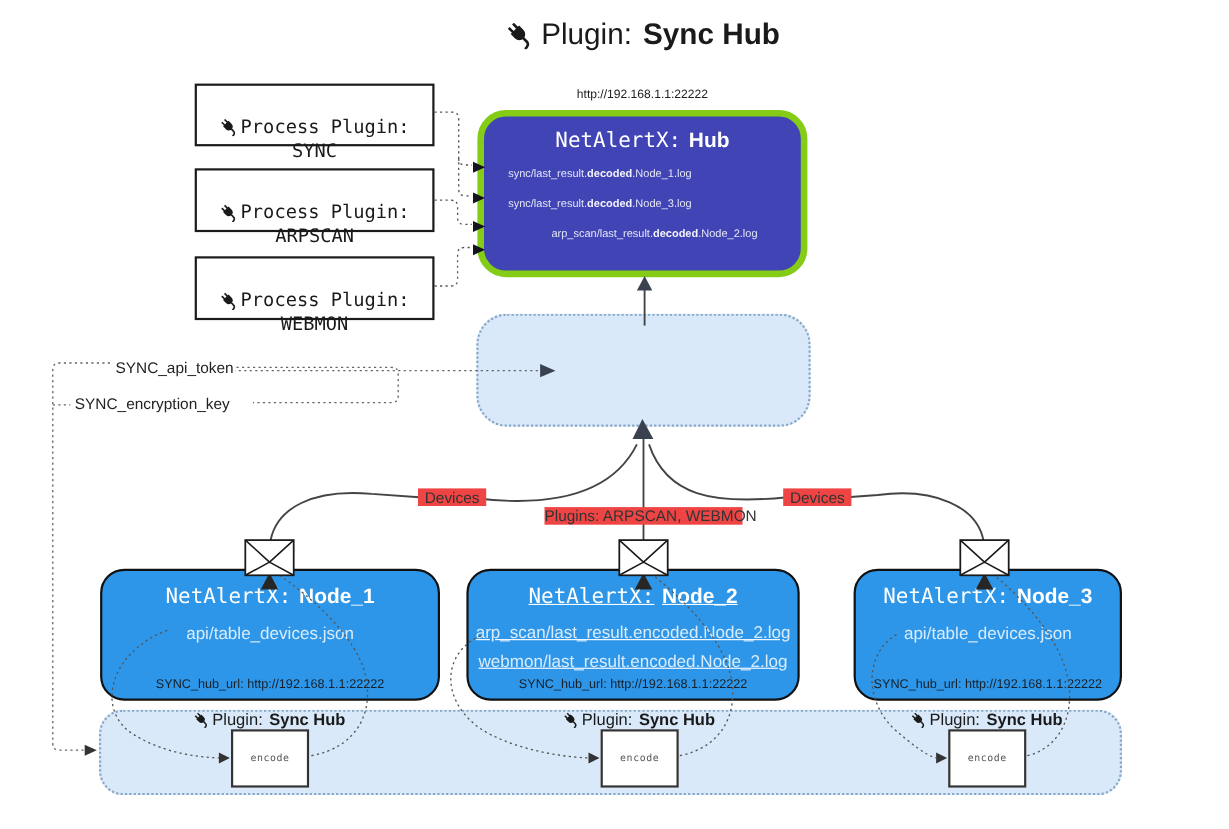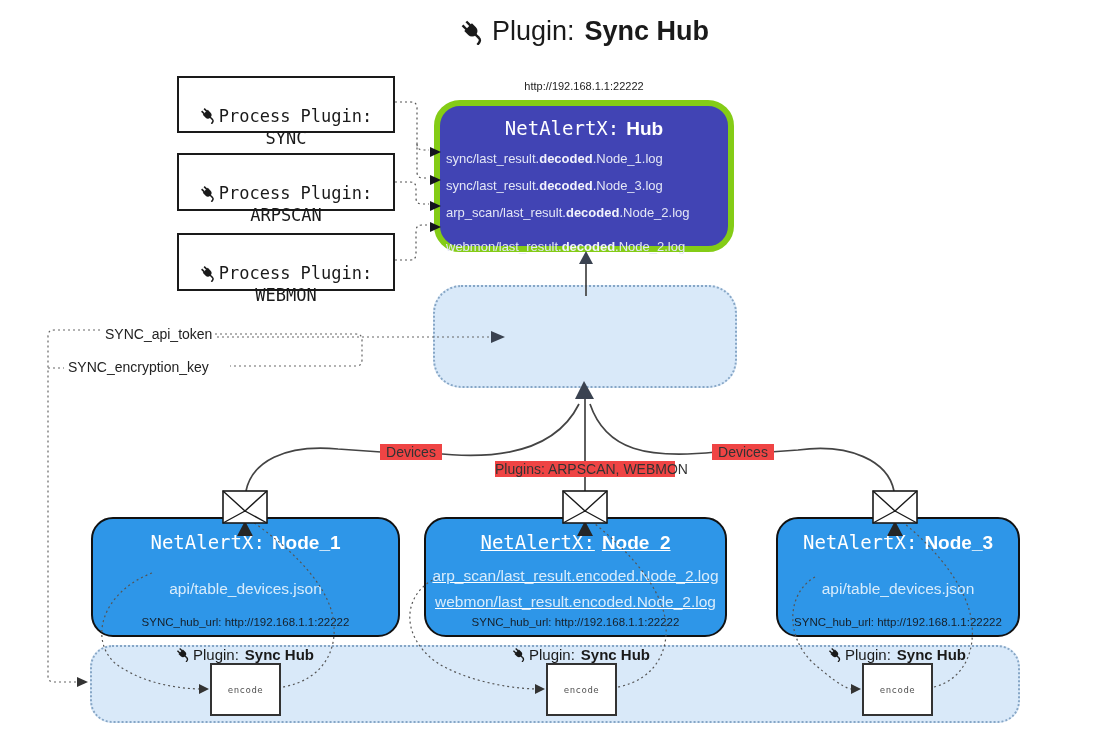--- a/index.html
+++ b/index.html
@@ -28,24 +28,24 @@
   .pbox .row1{display:flex;align-items:center;gap:2px;margin-top:44px;}
   #pbox-0{top:76px;height:53px;} #pbox-1{top:153px;height:54px;} #pbox-2{top:233px;height:54px;}
 
   
   #hub-url{left:434px;top:80px;width:300px;text-align:center;font-size:11px;color:#222;}
   #hub{left:434px;top:100px;width:300px;height:152px;background:var(--hub-fill);
        border:6px solid #84cc16;border-radius:26px;color:#fff;box-sizing:border-box;}
   #hub .hub-title{margin-top:11px;text-align:center;font-size:19px;}
   #hub .hub-title .mono{font-size:19px;}
   #hub .hub-title .t-name{font-weight:700;margin-left:7px;}
-  .hub-logs{margin-top:9px;padding-left:6px;font-size:13px;color:#e3e6f6;}
+  .hub-logs{margin-top:9px;padding-left:22px;font-size:10px;color:#e3e6f6;}
   .hub-log{line-height:19px;white-space:nowrap;}
   .hub-log b{font-weight:700;color:#f2f3fc;}
-  #hlog-0,#hlog-1{margin-bottom:8px;} #hlog-2{margin-bottom:15px;}
+  #hlog-0,#hlog-1{margin-bottom:8px;} #hlog-2{margin-bottom:2px;text-align:center;}
 
   
   #decode-panel{left:433px;top:285px;width:304px;height:103px;background:var(--panel-fill);
                 border:2px dotted var(--panel-border);border-radius:28px;box-sizing:border-box;}
   #decode-box{left:508px;top:297px;width:157px;height:78px;background:#fff;border:2px solid #222;
               box-sizing:border-box;display:flex;align-items:center;justify-content:center;
               font-family:"DejaVu Sans Mono",monospace;font-size:17px;letter-spacing:1.5px;color:#333;}
 
   
   .cfg-label{font-size:14px;color:#222;background:#fff;padding:0 2px;z-index:60;white-space:nowrap;}
@@ -57,21 +57,21 @@
   #devices-left{left:380px;top:444px;width:62px;}
   #devices-right{left:712px;top:444px;width:62px;}
   #plugins-mid{left:495px;top:461px;width:180px;}
 
   
   .node{top:517px;height:120px;background:var(--node-fill);border:2px solid #111;
         border-radius:22px;color:#fff;box-sizing:border-box;text-align:center;}
   #node-0{left:91px;width:309px;} #node-1{left:424px;width:303px;text-decoration:underline;} #node-2{left:776px;width:244px;}
   .node .node-title{margin-top:12px;font-size:19px;}
   .node .node-title .t-name{font-weight:700;margin-left:7px;}
-  .node .files{margin-top:26px;font-size:15.5px;color:#d8ecfc;}
+  .node .files{margin-top:14px;font-size:15.5px;color:#d8ecfc;}
   #node-1 .files{margin-top:9px;}
   #node-1 .files .file{line-height:26px;}
   .node .hub-url{position:absolute;bottom:7px;left:0;right:0;text-align:center;
                  font-size:11.5px;color:#16202a;}
 
   
   #strip{left:90px;top:645px;width:930px;height:78px;background:var(--panel-fill);
          border:2px dotted var(--panel-border);border-radius:22px;box-sizing:border-box;}
   .enc-label{top:646px;width:160px;display:flex;align-items:center;justify-content:center;
              font-size:15px;z-index:60;gap:2px;white-space:nowrap;}
@@ -147,21 +147,20 @@
 
   <div class="abs" id="hub-url">http://192.168.1.1:22222</div>
   <div class="abs" id="hub">
     <div class="hub-title">
       <span class="mono">NetAlertX:</span><span class="t-name">Hub</span>
     </div>
     <div class="hub-logs">
       <div class="hub-log" id="hlog-0"><span>sync/last_result.</span><b>decoded</b><span>.Node_1.log</span></div>
       <div class="hub-log" id="hlog-1"><span>sync/last_result.</span><b>decoded</b><span>.Node_3.log</span></div>
       <div class="hub-log" id="hlog-2"><span>arp_scan/last_result.</span><b>decoded</b><span>.Node_2.log</span></div>
-      <div class="hub-log" id="hlog-3"><span>webmon/last_result.</span><b>decoded</b><span>.Node_2.log</span></div>
     </div>
   </div>
 
   <div class="abs" id="decode-panel"></div>
 
   <div class="abs cfg-label" id="api-token">SYNC_api_token</div>
   <div class="abs cfg-label" id="enc-key">SYNC_encryption_key</div>
 
   <div class="abs edge-label" id="devices-left">Devices</div>
   <div class="abs edge-label" id="devices-right">Devices</div>

